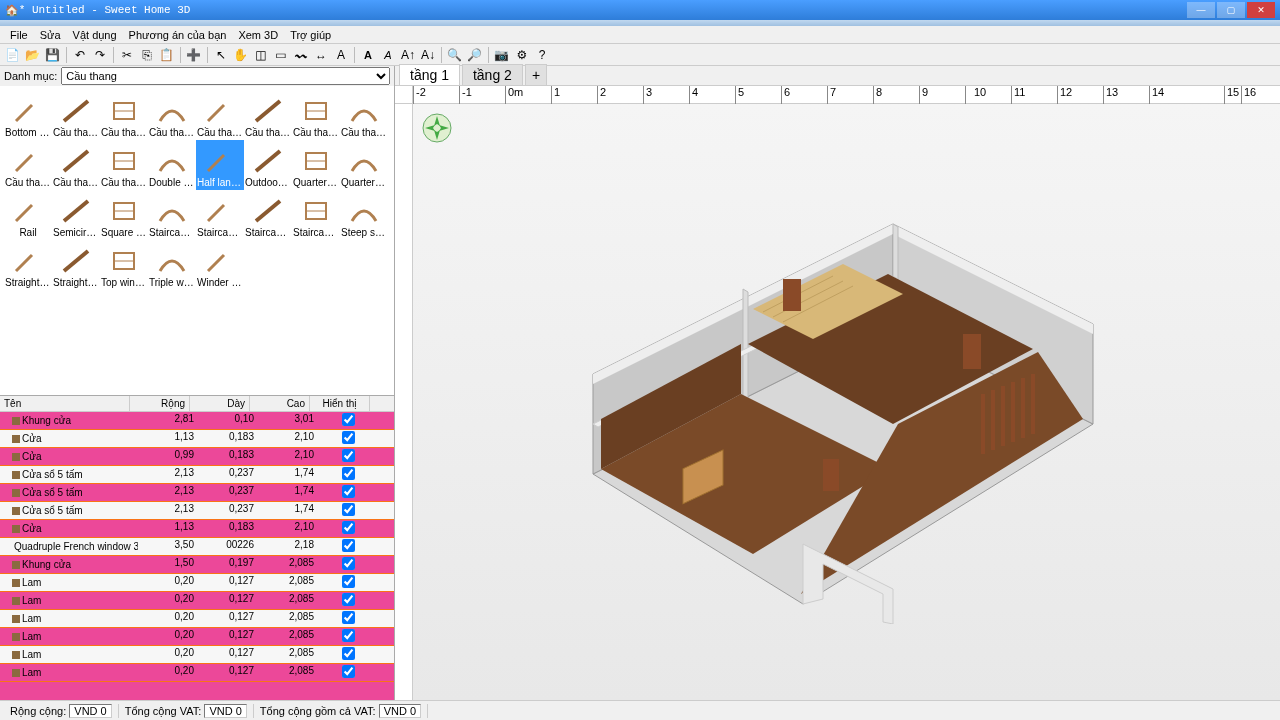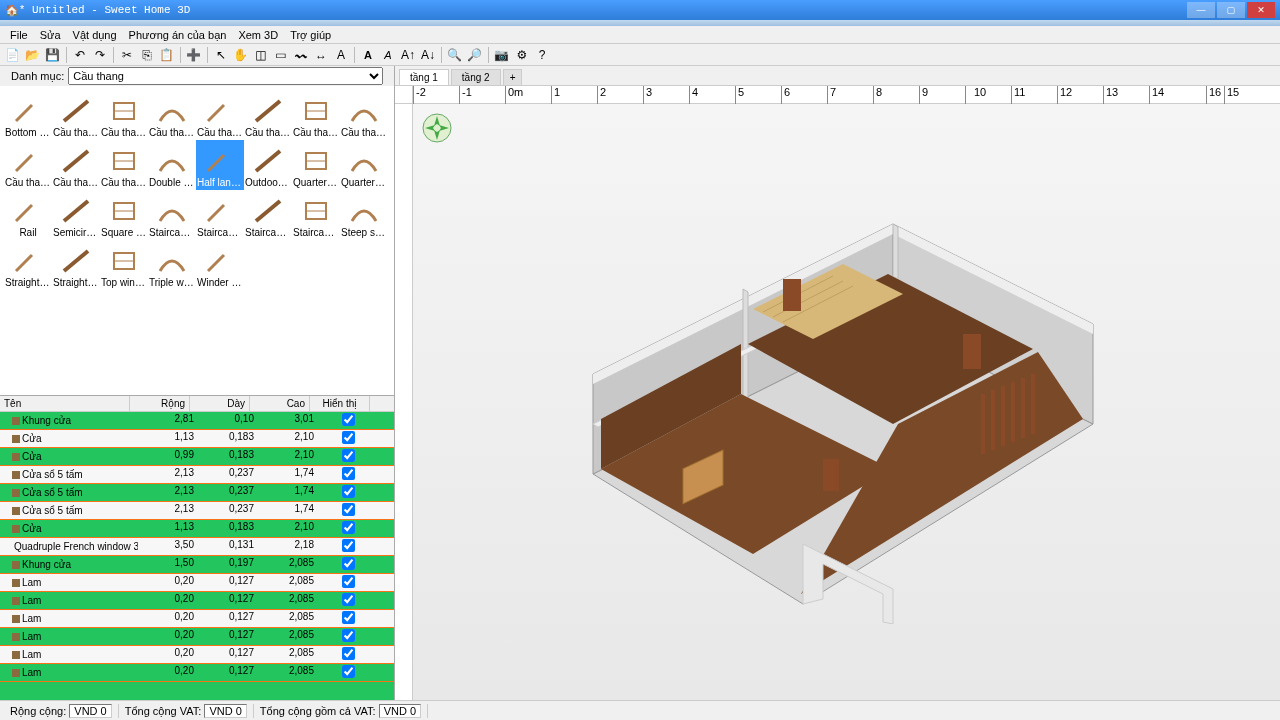--- a/index.html
+++ b/index.html
@@ -17,50 +17,50 @@
 .menubar span { padding: 0 6px; cursor: pointer; }
 
 .toolbar { height: 22px; background: #f0f0f0; display: flex; align-items: center; padding: 0 4px; gap: 2px; border-bottom: 1px solid #ccc; }
 .tbtn { width: 18px; height: 18px; display: flex; align-items: center; justify-content: center; cursor: pointer; border: 1px solid transparent; font-size: 12px; }
 .tsep { width: 1px; height: 16px; background: #bbb; margin: 0 2px; }
 
 .main { display: flex; height: 634px; }
 
 .left-panel { width: 395px; border-right: 1px solid #aaa; display: flex; flex-direction: column; }
 
-.category-row { height: 20px; display: flex; align-items: center; padding: 0 11px; background: #f0f0f0; }
+.category-row { height: 20px; display: flex; align-items: center; padding: 0 4px; background: #f0f0f0; }
 .category-row label { margin-right: 4px; }
 .category-row select { flex: 1; height: 18px; font-size: 11px; }
 
 .search-row { height: 20px; display: flex; align-items: center; padding: 0 4px; background: #f0f0f0; }
 .search-row label { margin-right: 4px; width: 56px; }
 .search-row input { flex: 1; height: 16px; font-size: 11px; }
 
 .catalog { height: 310px; overflow: auto; display: flex; flex-wrap: wrap; align-content: flex-start; padding: 4px; background: #fff; border-bottom: 1px solid #aaa; }
 .cat-item { width: 48px; height: 50px; display: flex; flex-direction: column; align-items: center; justify-content: flex-end; cursor: pointer; margin: 0; padding: 2px; }
 .cat-item.selected { background: #3399ff; color: #fff; }
 .cat-icon { width: 36px; height: 32px; display: flex; align-items: center; justify-content: center; }
 .cat-label { font-size: 10px; white-space: nowrap; overflow: hidden; text-overflow: ellipsis; width: 46px; text-align: center; }
 
-.furniture-table { flex: 1; overflow: auto; background: #22c55e; }
+.furniture-table { flex: 1; overflow: auto; background: #ec4899; }
 .ft-header { display: flex; background: #f0f0f0; border-bottom: 1px solid #ccc; position: sticky; top: 0; }
 .ft-header > div { padding: 2px 4px; border-right: 1px solid #ccc; font-size: 10px; }
 .ft-row { display: flex; border-bottom: 1px solid #f97316; padding-left: 8px; }
 .ft-row:nth-child(even) { background: #f7f7f7; }
 .ft-row > div { padding: 1px 4px; font-size: 10px; white-space: nowrap; overflow: hidden; }
 .col-name { width: 130px; display: flex; align-items: center; gap: 2px; }
 .col-w { width: 60px; text-align: right; }
 .col-d { width: 60px; text-align: right; }
 .col-h { width: 60px; text-align: right; }
 .col-v { width: 60px; text-align: center; }
 
 .right-panel { flex: 1; display: flex; flex-direction: column; }
 
 .plan-tabs { height: 20px; background: #f0f0f0; display: flex; align-items: flex-end; padding: 0 4px; border-bottom: 1px solid #ccc; }
-.plan-tab { padding: 2px 10px; background: #e0e0e0; border: 1px solid #ccc; border-bottom: none; margin-right: 2px; cursor: pointer; font-size: 10px; }
+.plan-tab { padding: 2px 10px; background: #e0e0e0; border: 1px solid #ccc; border-bottom: none; margin-right: 2px; cursor: pointer; font-size: 14px; }
 .plan-tab.active { background: #fff; }
 .plan-tab.add { padding: 2px 6px; }
 
 .ruler-row { height: 18px; display: flex; }
 .ruler-corner { width: 18px; background: #fff; border-right: 1px solid #ccc; border-bottom: 1px solid #ccc; }
 .ruler-h { flex: 1; background: #fff; border-bottom: 1px solid #ccc; position: relative; font-size: 9px; }
 .ruler-tick { position: absolute; top: 0; height: 18px; border-left: 1px solid #888; padding-left: 2px; }
 
 .plan-3d { flex: 1; position: relative; display: flex; }
 .ruler-v { width: 18px; background: #fff; border-right: 1px solid #ccc; }
@@ -444,21 +444,21 @@
           <div class="ft-row">
     <div class="col-name"><span class="furn-icon"></span>Cửa</div>
     <div class="col-w">1,13</div>
     <div class="col-d">0,183</div>
     <div class="col-h">2,10</div>
     <div class="col-v"><input type="checkbox" checked="" style=""></div>
           </div>
           <div class="ft-row">
     <div class="col-name"><span class="furn-icon"></span>Quadruple French window 3 ...</div>
     <div class="col-w">3,50</div>
-    <div class="col-d">0,131</div>
+    <div class="col-d">00226</div>
     <div class="col-h">2,18</div>
     <div class="col-v"><input type="checkbox" checked="" style=""></div>
           </div>
           <div class="ft-row">
     <div class="col-name"><span class="furn-icon"></span>Khung cửa</div>
     <div class="col-w">1,50</div>
     <div class="col-d">0,197</div>
     <div class="col-h">2,085</div>
     <div class="col-v"><input type="checkbox" checked="" style=""></div>
           </div>
@@ -528,21 +528,21 @@
           <div class="ruler-tick" style="left: 368px;">6</div>
           <div class="ruler-tick" style="left: 414px;">7</div>
           <div class="ruler-tick" style="left: 460px;">8</div>
           <div class="ruler-tick" style="left: 506px;">9</div>
           <div class="ruler-tick" style="left: 552px; padding-left: 8px;">10</div>
           <div class="ruler-tick" style="left: 598px;">11</div>
           <div class="ruler-tick" style="left: 644px;">12</div>
           <div class="ruler-tick" style="left: 690px; text-align: center;">13</div>
           <div class="ruler-tick" style="left: 736px;">14</div>
           <div class="ruler-tick" style="left: 811px; text-align: right;">15</div>
-          <div class="ruler-tick" style="left: 793px;">16</div>
+          <div class="ruler-tick" style="left: 828px;">16</div>
         </div>
     </div>
     <div class="plan-3d">
       <div class="ruler-v"></div>
       <div class="view-3d">
         <svg class="nav-compass" viewBox="0 0 32 32">
           <circle cx="16" cy="16" r="14" fill="#e0f0d0" stroke="#6a6"></circle>
           <path d="M16 4 L19 14 L16 12 L13 14 Z" fill="#4a4"></path>
           <path d="M16 28 L19 18 L16 20 L13 18 Z" fill="#4a4"></path>
           <path d="M4 16 L14 13 L12 16 L14 19 Z" fill="#4a4"></path>

